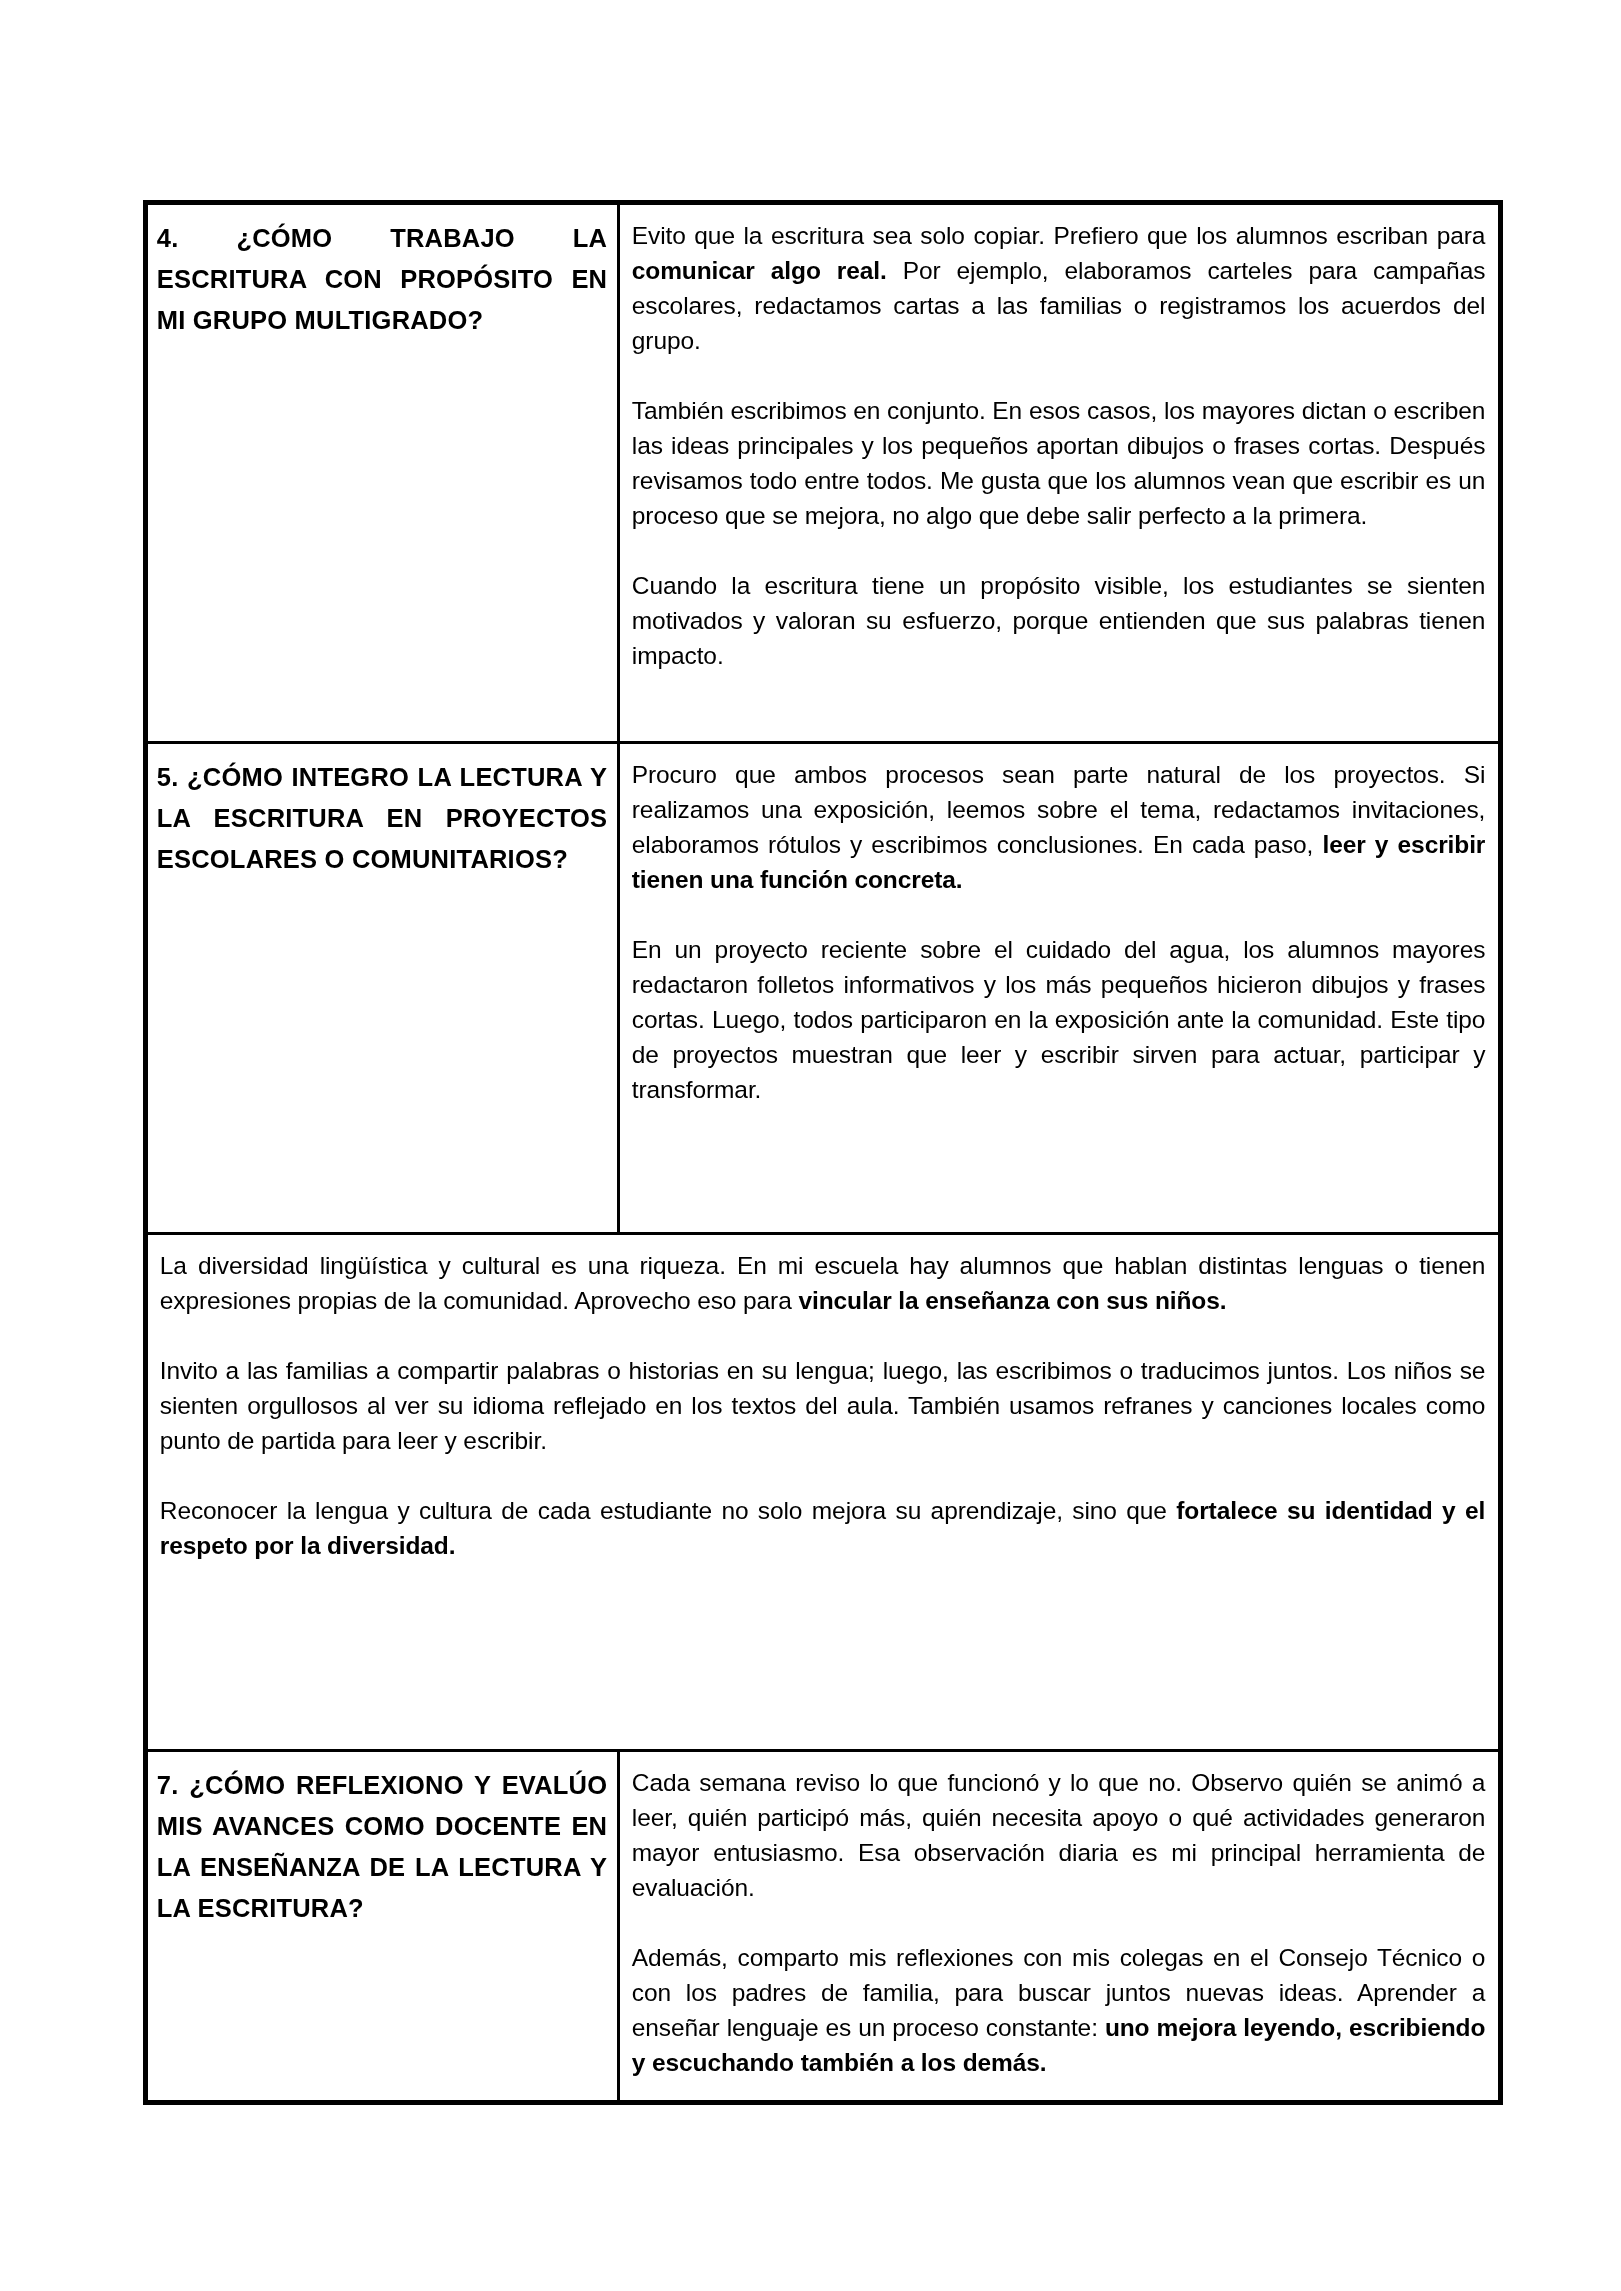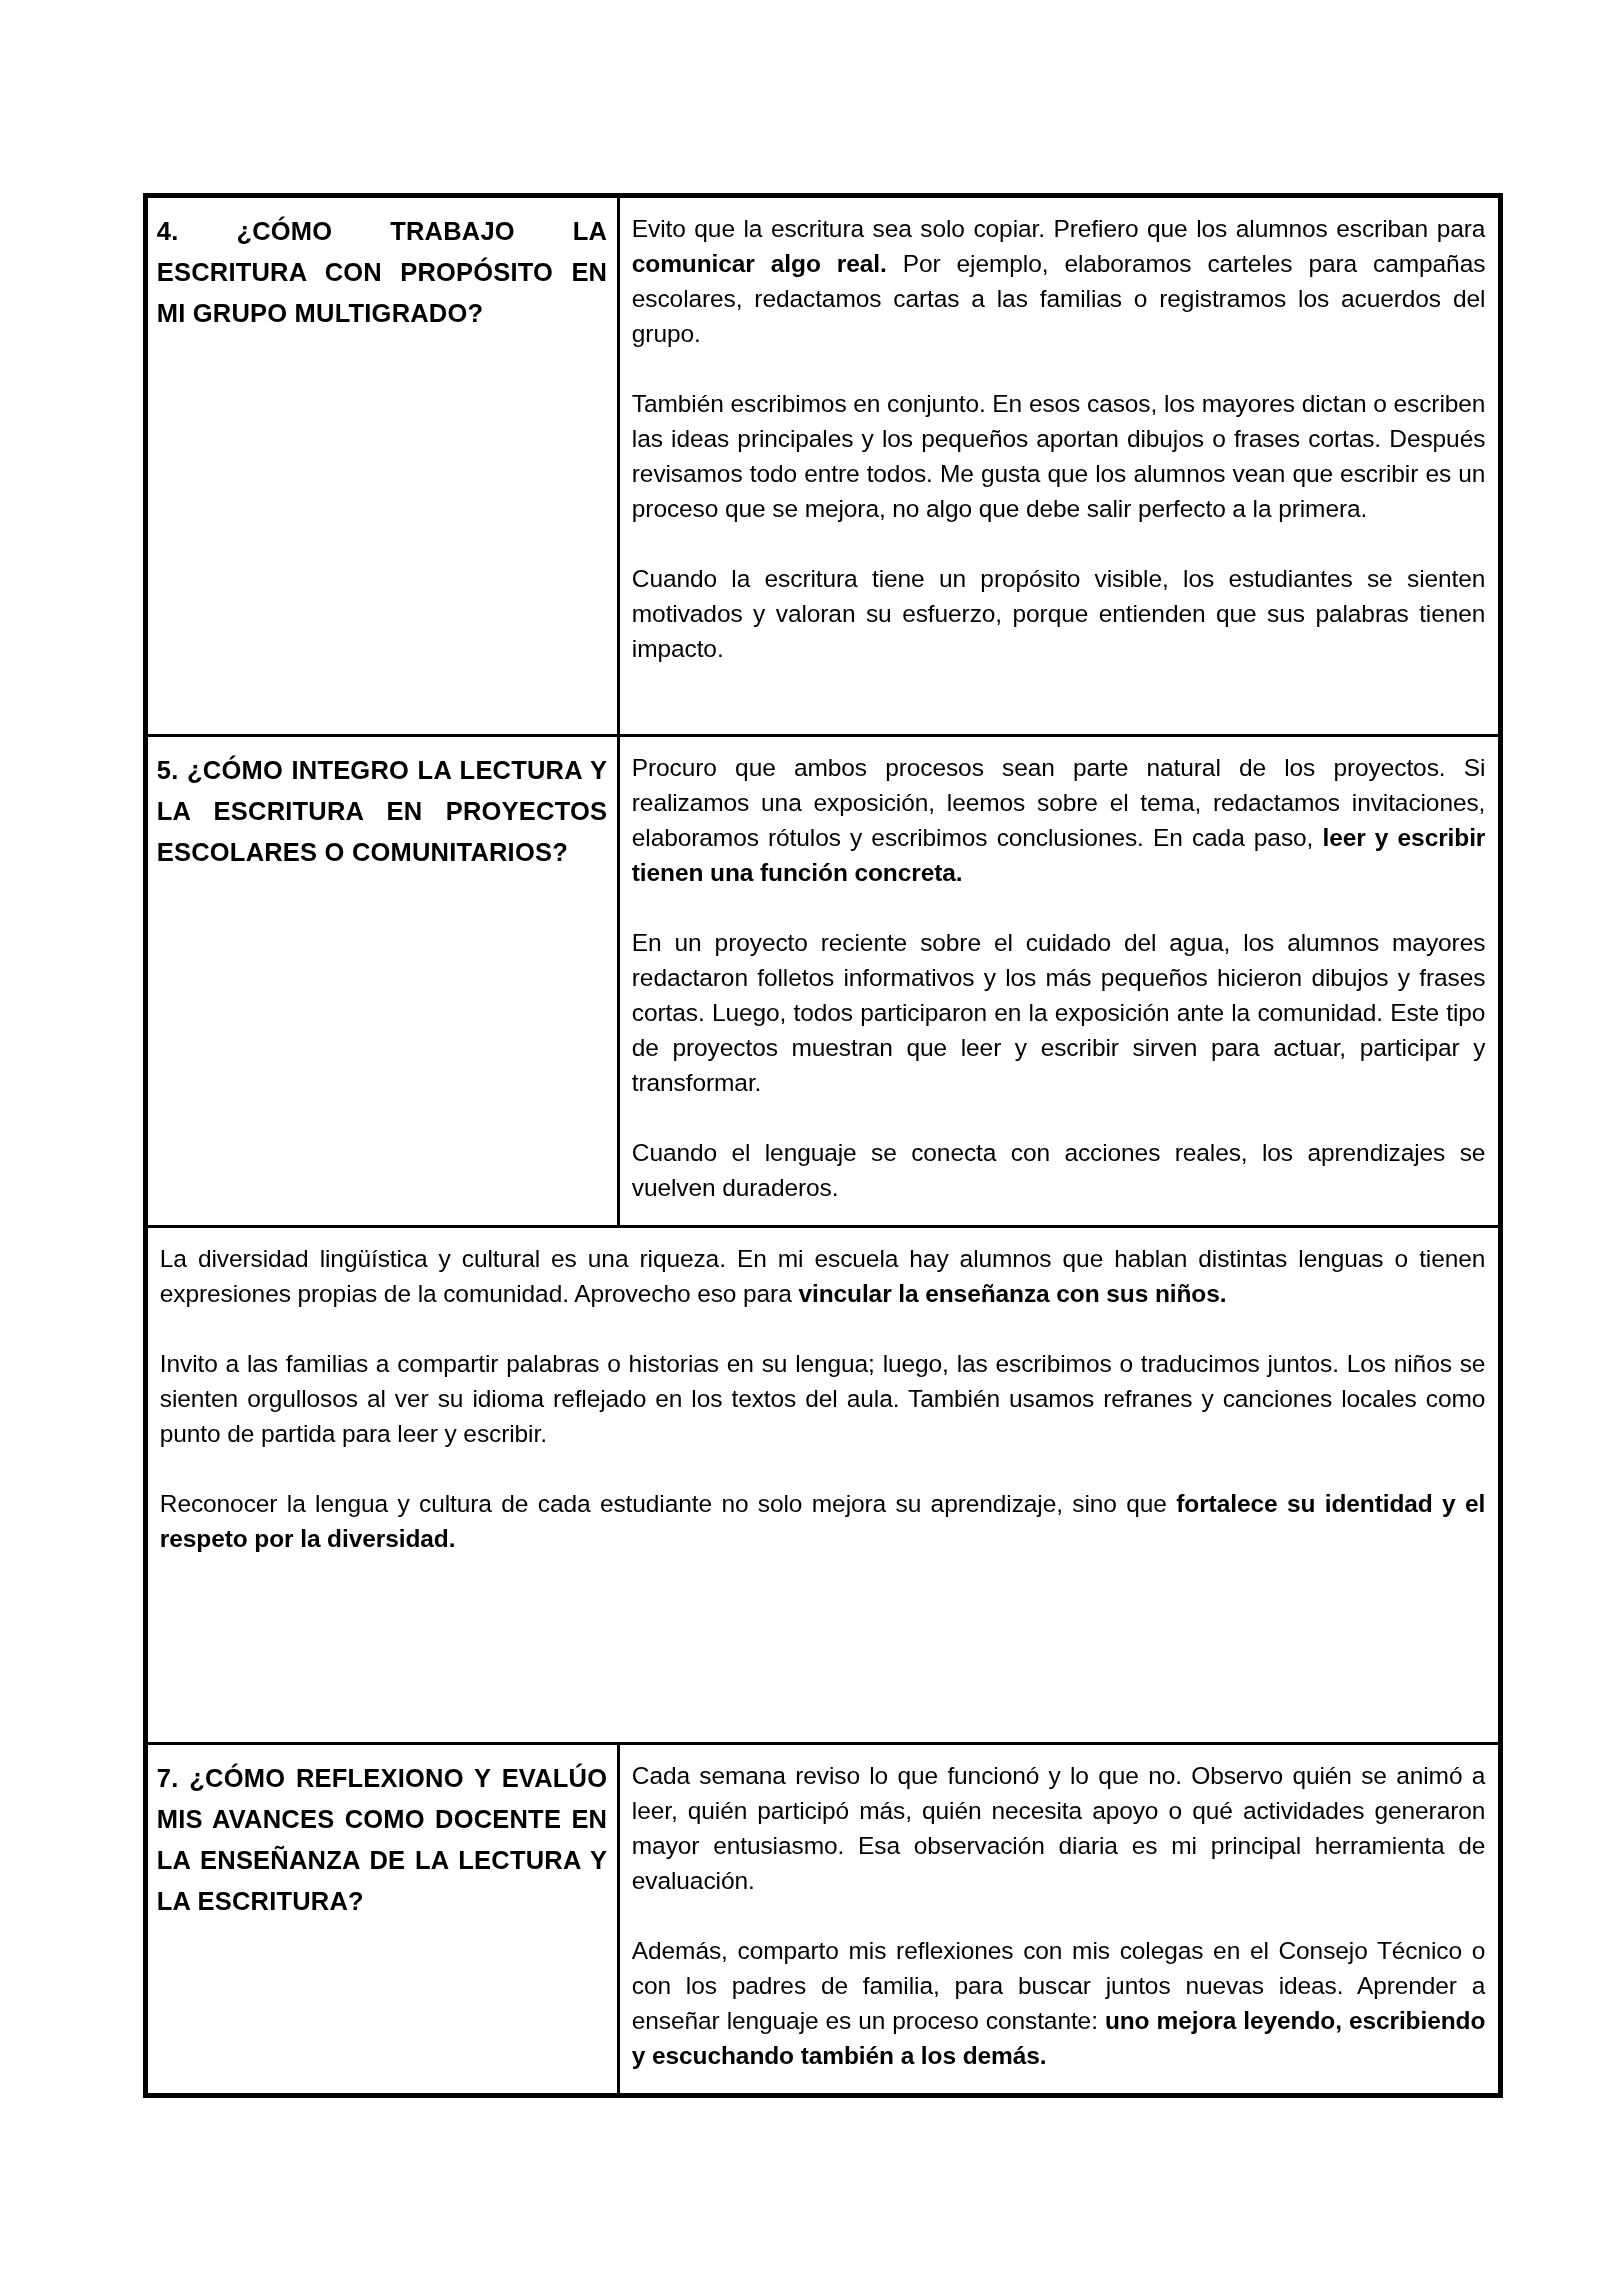--- a/index.html
+++ b/index.html
@@ -12,21 +12,21 @@
     width: 1621px;
     height: 2292px;
     background: #ffffff;
     color: #000000;
     font-family: "Liberation Sans", sans-serif;
     overflow: hidden;
   }
   .qa-table {
     position: absolute;
     left: 143px;
-    top: 193px;
+    top: 200px;
     width: 1360px;
     border: 5.9px solid #000000;
     box-sizing: border-box;
   }
   .qa-row {
     display: flex;
     box-sizing: border-box;
   }
   .qa-row + .qa-row {
     border-top: 3.9px solid #000000;
@@ -85,21 +85,20 @@
           <p class="a-par"><span>Cuando la escritura tiene un propósito visible, los estudiantes se sienten motivados y valoran su esfuerzo, porque entienden que sus palabras tienen impacto.</span></p>
         </div>
       </div>
       <div class="qa-row">
         <div class="q-cell">
           <div class="q-text">5. ¿CÓMO INTEGRO LA LECTURA Y LA ESCRITURA EN PROYECTOS ESCOLARES O COMUNITARIOS?</div>
         </div>
         <div class="a-cell">
           <p class="a-par"><span>Procuro que ambos procesos sean parte natural de los proyectos. Si realizamos una exposición, leemos sobre el tema, redactamos invitaciones, elaboramos rótulos y escribimos conclusiones. En cada paso, </span><strong>leer y escribir tienen una función concreta.</strong></p>
           <p class="a-par"><span>En un proyecto reciente sobre el cuidado del agua, los alumnos mayores redactaron folletos informativos y los más pequeños hicieron dibujos y frases cortas. Luego, todos participaron en la exposición ante la comunidad. Este tipo de proyectos muestran que leer y escribir sirven para actuar, participar y transformar.</span></p>
-          <p class="a-par"><span>Cuando el lenguaje se conecta con acciones reales, los aprendizajes se vuelven duraderos.</span></p>
         </div>
       </div>
       <div class="qa-row">
         <div class="a-cell">
           <p class="a-par"><span>La diversidad lingüística y cultural es una riqueza. En mi escuela hay alumnos que hablan distintas lenguas o tienen expresiones propias de la comunidad. Aprovecho eso para </span><strong>vincular la enseñanza con sus niños.</strong></p>
           <p class="a-par"><span>Invito a las familias a compartir palabras o historias en su lengua; luego, las escribimos o traducimos juntos. Los niños se sienten orgullosos al ver su idioma reflejado en los textos del aula. También usamos refranes y canciones locales como punto de partida para leer y escribir.</span></p>
           <p class="a-par"><span>Reconocer la lengua y cultura de cada estudiante no solo mejora su aprendizaje, sino que </span><strong>fortalece su identidad y el respeto por la diversidad.</strong></p>
         </div>
       </div>
       <div class="qa-row">

